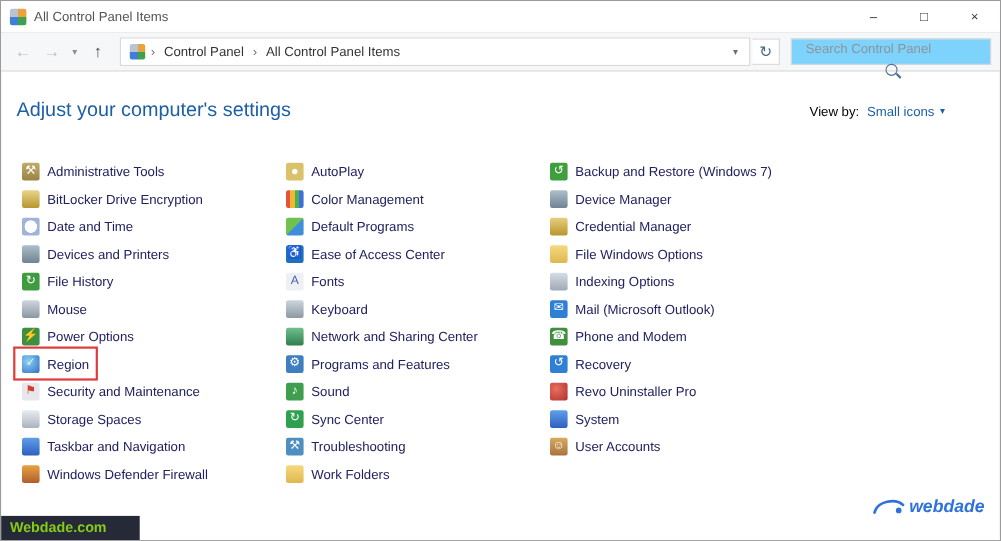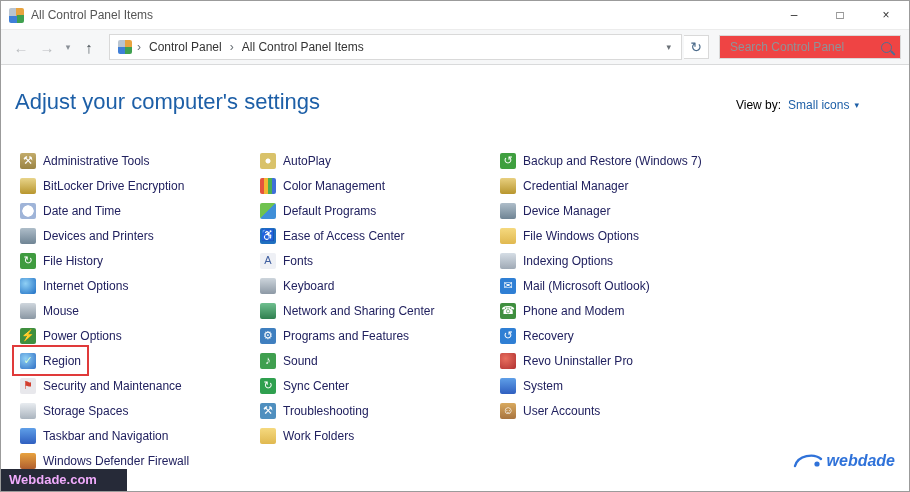--- a/index.html
+++ b/index.html
@@ -60,63 +60,63 @@
   .crumb-sep { font-size: 12px; color: #6a7076; padding: 0 1px; }
   .addr-caret { margin-left: auto; font-size: 9px; color: #6a7076; padding: 0 8px; cursor: pointer; }
   .refresh-btn {
     width: 25px; height: 24px; background: #fff;
     border: 1px solid #d9d9d9; border-left: none;
     font-size: 14px; color: #4a6a8a; cursor: pointer; padding: 0;
     font-family: inherit;
   }
   .searchbox {
     width: 182px; height: 24px; box-sizing: border-box;
-    background: #ef4444; border: 1px solid #d9d9d9;
+    background: #7dd3fc; border: 1px solid #d9d9d9;
     display: flex; align-items: center; gap: 6px;
-    margin-left: 8px; padding: 0 8px;
+    margin-left: 8px; padding: 0 8px; flex-direction: column;
   }
   .searchbox input {
     border: none; outline: none; flex: 1; min-width: 0;
     font-size: 12px; color: #333; font-family: inherit; background: transparent;
   }
   .searchbox input::placeholder { color: #8f9398; }
   .magnifier { position: relative; width: 9px; height: 9px; flex: none;
     border: 1.6px solid #4f6f94; border-radius: 50%; cursor: pointer; }
   .magnifier::after {
     content: ""; position: absolute; width: 6px; height: 1.6px;
     background: #4f6f94; transform: rotate(45deg);
     right: -5px; bottom: -2px; border-radius: 1px;
   }
   
   .content-header {
     display: flex; align-items: baseline; justify-content: space-between;
     padding: 24px 50px 0 14px;
   }
-  .page-title { font-size: 22px; font-weight: 400; color: #1d5fa7; margin: 0; }
+  .page-title { font-size: 18px; font-weight: 400; color: #1d5fa7; margin: 0; }
   .viewby { font-size: 12px; color: #000; display: flex; align-items: center; gap: 7px; }
   .viewby-dd { color: #1d5fa7; display: flex; align-items: center; gap: 5px; cursor: pointer; }
   .viewby-caret { font-size: 9px; }
   .grid { display: flex; padding: 33px 0 0 14px; }
   .col { width: 240px; display: flex; flex-direction: column; }
   .col.wide { width: auto; flex: 1; }
   .item {
     display: flex; align-items: center; gap: 7px; height: 25px;
     cursor: pointer; width: max-content; padding: 0 5px;
   }
   .item-icon {
     width: 16px; height: 16px; border-radius: 2px; flex: none;
     display: flex; align-items: center; justify-content: center;
     font-size: 11px; line-height: 1;
   }
   .item-label { font-size: 12px; color: #21215f; white-space: nowrap; }
   .item.highlight { outline: 2px solid #e03a3a; outline-offset: 1px; }
   
   .watermark {
     position: absolute; left: 0; bottom: 0;
-    background: #262a38; color: #f0abfc;
+    background: #262a38; color: #84cc16;
     font-size: 13px; font-weight: bold;
     padding: 3px 30px 4px 8px;
   }
   .brand {
     position: absolute; right: 14px; bottom: 20px;
     display: flex; align-items: center; gap: 3px;
   }
   .brand-text { color: #2f72d9; font-size: 16px; font-weight: bold; font-style: italic; }
 </style>
 </head>
@@ -183,24 +183,20 @@
         </div>
         <div class="item">
           <span class="item-icon" style="background: linear-gradient(rgb(174, 189, 201), rgb(111, 132, 148));"></span>
           <span class="item-label">Devices and Printers</span>
         </div>
         <div class="item">
           <span class="item-icon" style="background: rgb(63, 155, 63); color: rgb(255, 255, 255);">↻</span>
           <span class="item-label">File History</span>
         </div>
         <div class="item">
-          <span class="item-icon" style="background: radial-gradient(circle at 35% 35%, rgb(143, 208, 245), rgb(31, 111, 196));"></span>
-          <span class="item-label">Internet Options</span>
-        </div>
-        <div class="item">
           <span class="item-icon" style="background: linear-gradient(rgb(207, 214, 221), rgb(138, 151, 163));"></span>
           <span class="item-label">Mouse</span>
         </div>
         <div class="item">
           <span class="item-icon" style="background: rgb(63, 143, 63); color: rgb(255, 255, 255);">⚡</span>
           <span class="item-label">Power Options</span>
         </div>
         <div class="item highlight">
           <span class="item-icon" style="background: radial-gradient(circle at 35% 35%, rgb(143, 208, 245), rgb(47, 111, 196)); color: rgb(214, 255, 214);">✓</span>
           <span class="item-label">Region</span>
@@ -271,26 +267,26 @@
           <span class="item-icon" style="background: linear-gradient(rgb(245, 217, 127), rgb(224, 184, 79));"></span>
           <span class="item-label">Work Folders</span>
         </div>
       </div>
     <div class="col wide">
         <div class="item">
           <span class="item-icon" style="background: rgb(63, 159, 63); color: rgb(255, 255, 255);">↺</span>
           <span class="item-label">Backup and Restore (Windows 7)</span>
         </div>
         <div class="item">
+          <span class="item-icon" style="background: linear-gradient(rgb(174, 189, 201), rgb(111, 132, 148));"></span>
+          <span class="item-label">Device Manager</span>
+        </div>
+        <div class="item">
           <span class="item-icon" style="background: linear-gradient(rgb(232, 207, 127), rgb(184, 150, 46));"></span>
           <span class="item-label">Credential Manager</span>
-        </div>
-        <div class="item">
-          <span class="item-icon" style="background: linear-gradient(rgb(174, 189, 201), rgb(111, 132, 148));"></span>
-          <span class="item-label">Device Manager</span>
         </div>
         <div class="item">
           <span class="item-icon" style="background: linear-gradient(rgb(245, 217, 127), rgb(224, 184, 79));"></span>
           <span class="item-label">File Windows Options</span>
         </div>
         <div class="item">
           <span class="item-icon" style="background: linear-gradient(rgb(213, 221, 229), rgb(159, 169, 181));"></span>
           <span class="item-label">Indexing Options</span>
         </div>
         <div class="item">

